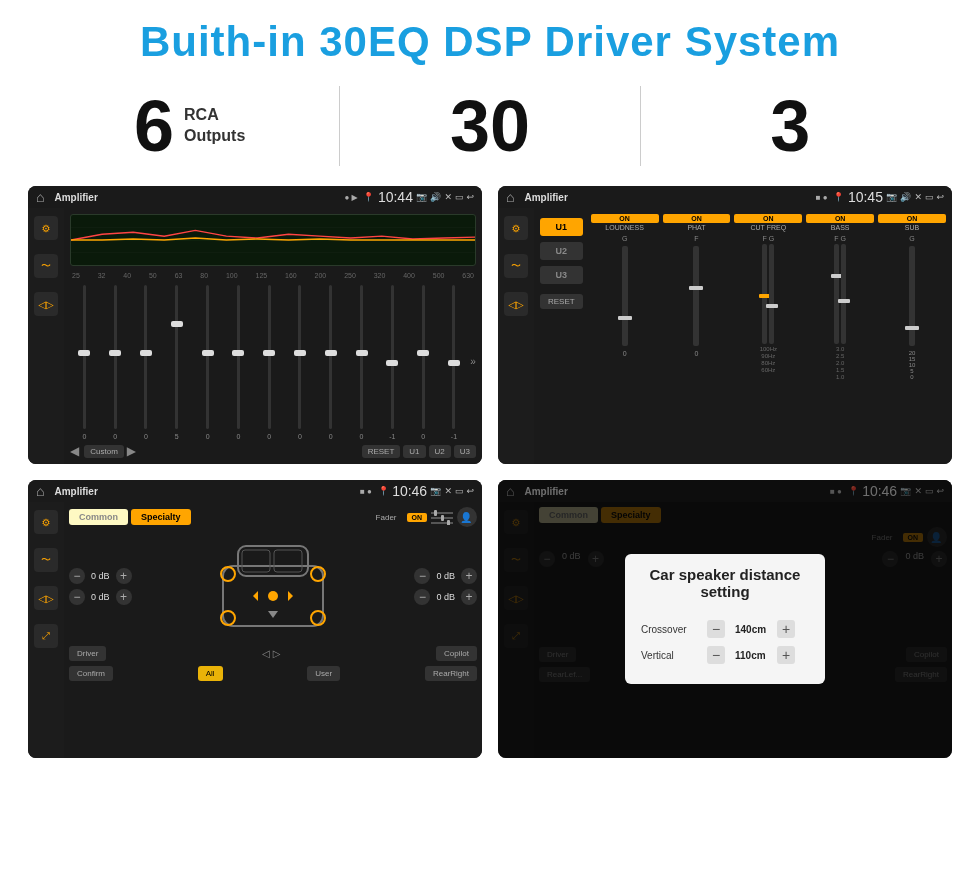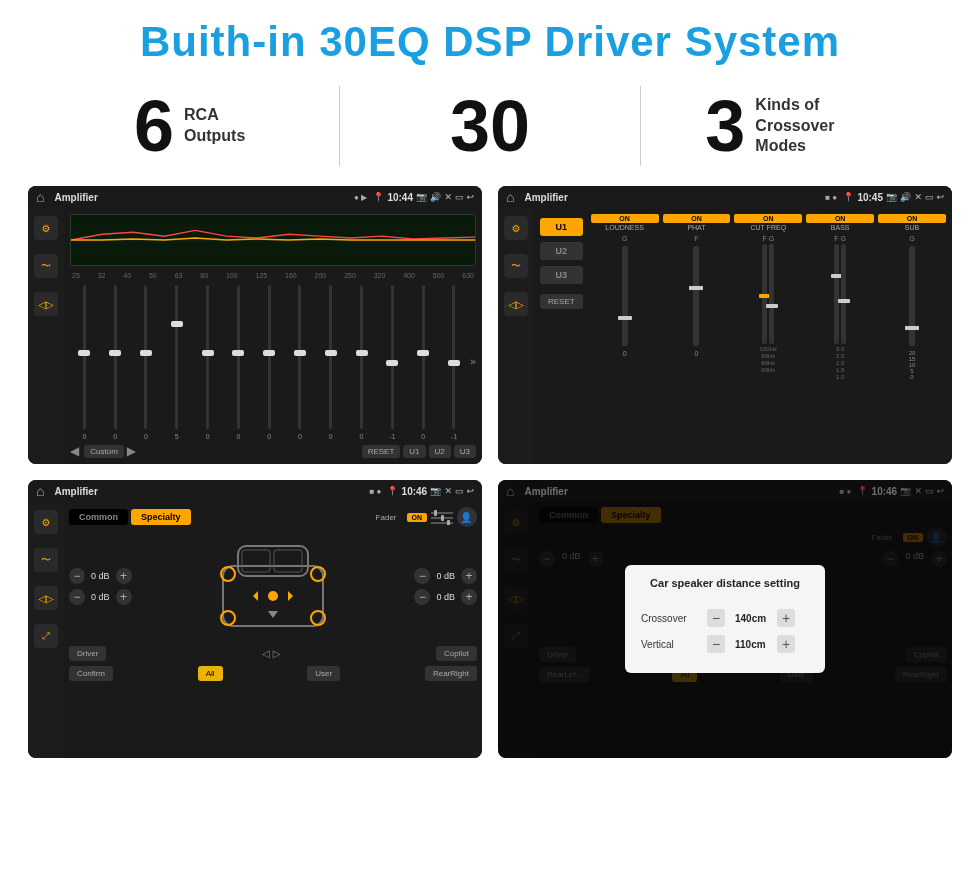--- a/index.html
+++ b/index.html
@@ -79,21 +79,21 @@
       background: #1a1a1a;
       padding: 3px 8px;
       height: 22px;
       gap: 6px;
     }
     .sb-home { font-size: 14px; color: #aaa; }
     .sb-title { font-size: 10px; color: #ddd; font-weight: 600; flex: 1; margin-left: 4px; }
     .sb-dots { font-size: 8px; color: #aaa; }
     .sb-icons { display: flex; align-items: center; gap: 3px; margin-left: auto; }
     .sb-icon { font-size: 9px; color: #bbb; }
-    .sb-time { font-size: 10px; color: #ddd; font-weight: 700; }
+    .sb-time { font-size: 14px; color: #ddd; font-weight: 400; }
 
     
     .screen-content {
       display: flex;
       height: calc(100% - 22px);
     }
 
     
     .left-sidebar {
       width: 36px;
@@ -232,21 +232,21 @@
       background: #1a1a1a;
       padding: 5px;
     }
     .fader-tab {
       padding: 3px 10px;
       border-radius: 3px;
       font-size: 9px;
       font-weight: 600;
     }
     .fader-tab.active { background: #ffa500; color: #000; }
-    .fader-tab.inactive { background: #000000; color: #888; }
+    .fader-tab.inactive { background: #fef9c3; color: #888; }
     .fader-control-row {
       display: flex;
       align-items: center;
       gap: 2px;
     }
     .minus-btn {
       width: 16px; height: 16px;
       background: #333;
       border-radius: 50%;
       display: flex; align-items: center; justify-content: center;
@@ -287,21 +287,21 @@
       justify-content: center;
       z-index: 10;
     }
     .dialog-box {
       background: #f5f5f5;
       border-radius: 6px;
       padding: 12px 16px;
       width: 200px;
     }
     .dialog-title {
-      font-size: 11px;
+      font-size: 15px;
       font-weight: 700;
       color: #222;
       text-align: center;
       margin-bottom: 20px;
     }
     .dialog-row {
       display: flex;
       align-items: center;
       margin-bottom: 8px;
       gap: 6px;
@@ -385,21 +385,20 @@
     <span class="stat-number">6</span>
     <span class="stat-label">RCA<br>Outputs</span>
   </div>
   <div class="stat-divider"></div>
   <div class="stat-item">
     <span class="stat-number">30</span>
   </div>
   <div class="stat-divider"></div>
   <div class="stat-item">
     <span class="stat-number">3</span>
-    <span class="stat-label">Kinds of<br>Crossover Modes</span>
   </div>
 </div>
 
 <div class="screens-grid">
 
   <div class="screen-card">
 
     <div class="status-bar">
       <span class="sb-home">⌂</span>
       <span class="sb-title">Amplifier</span>

